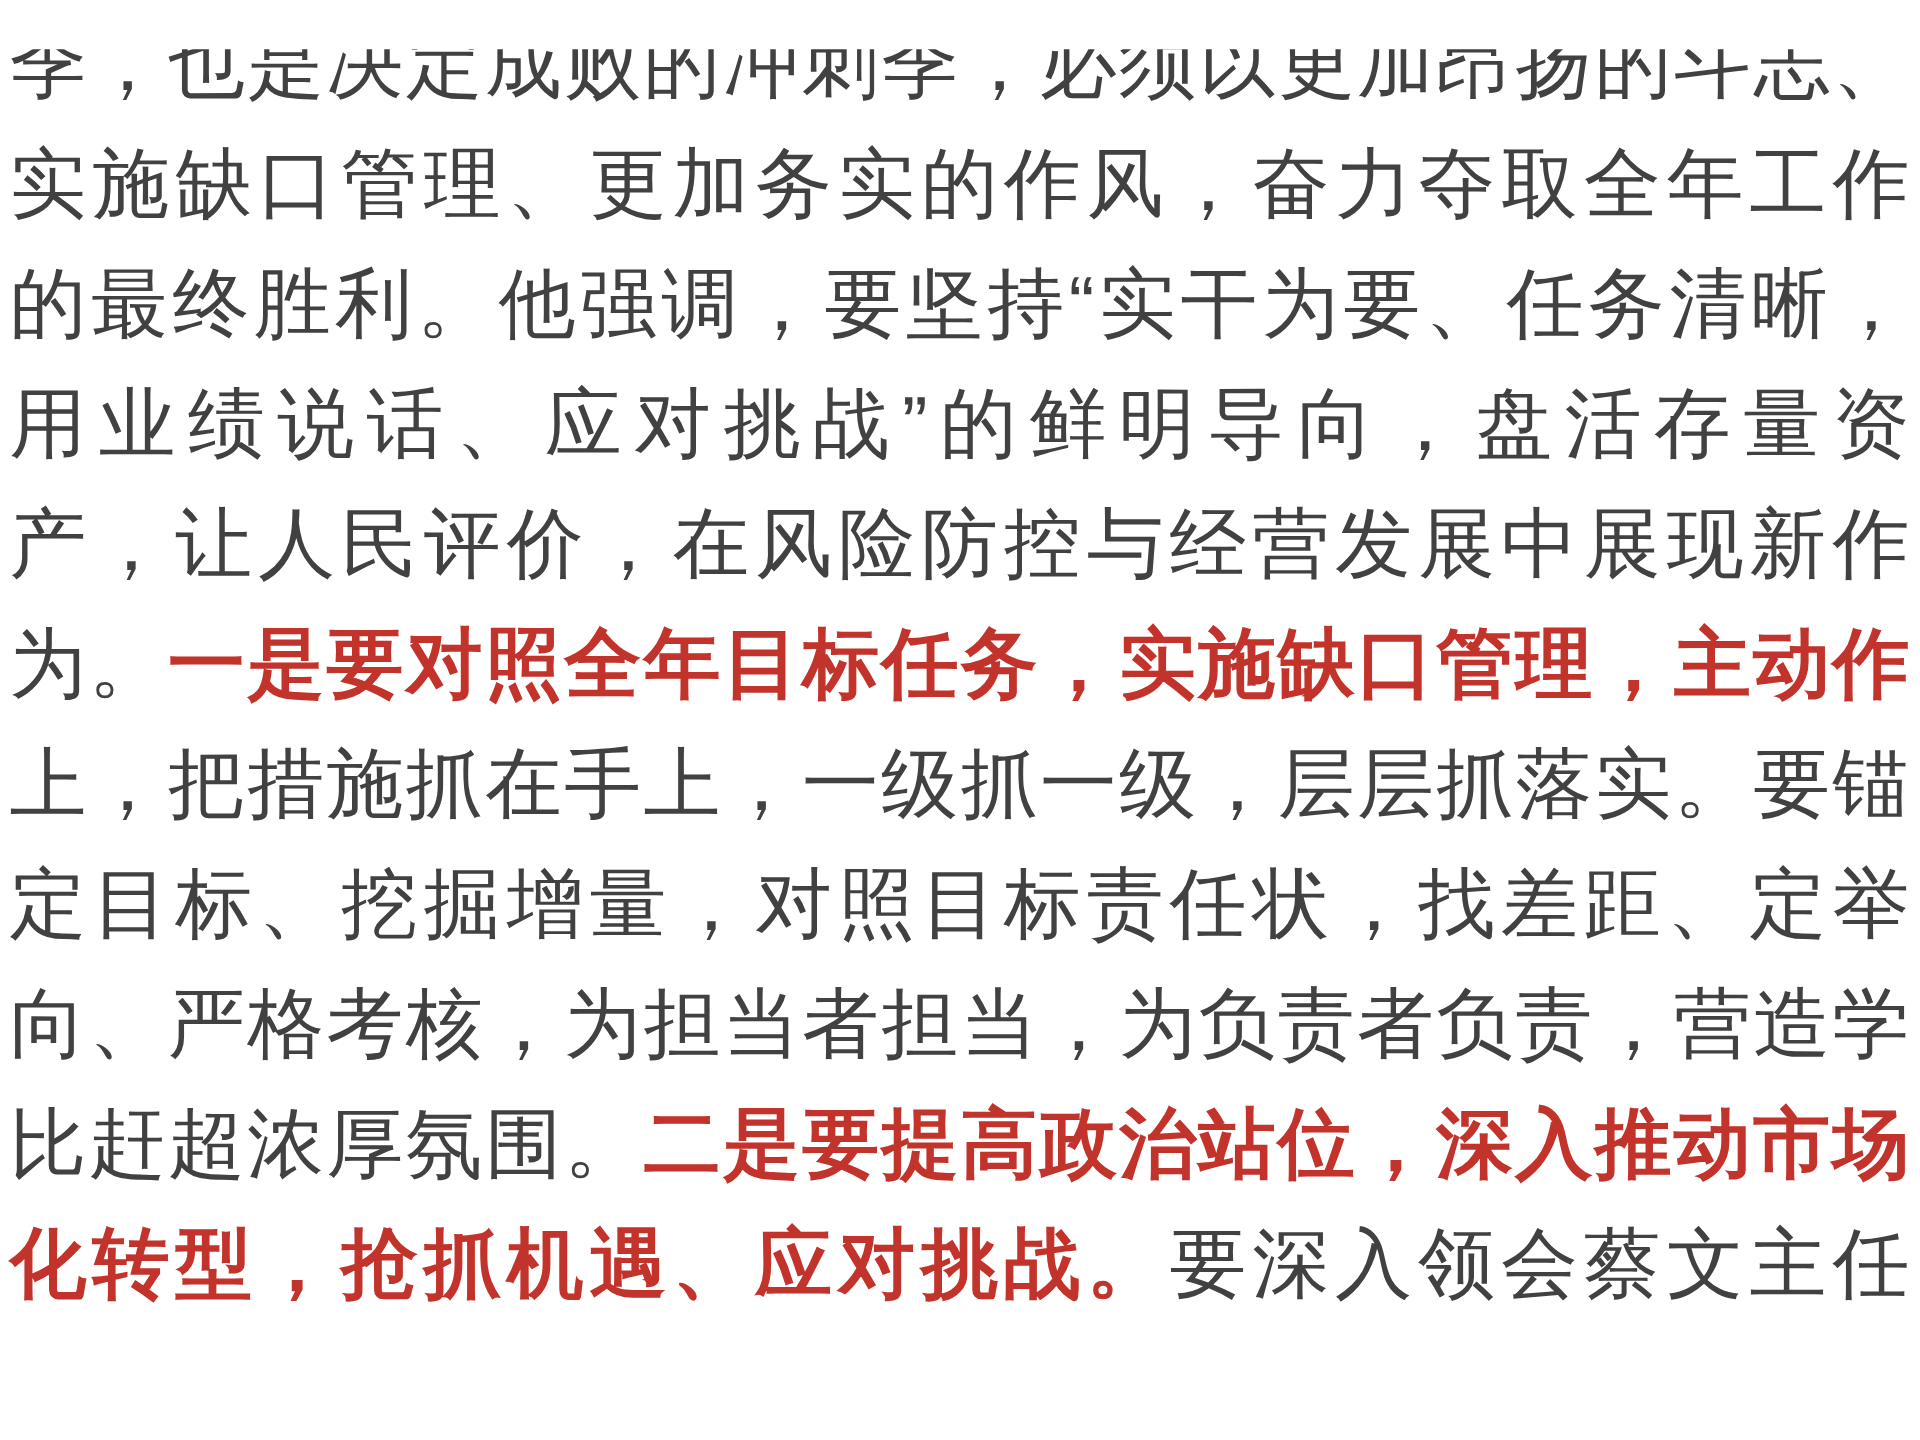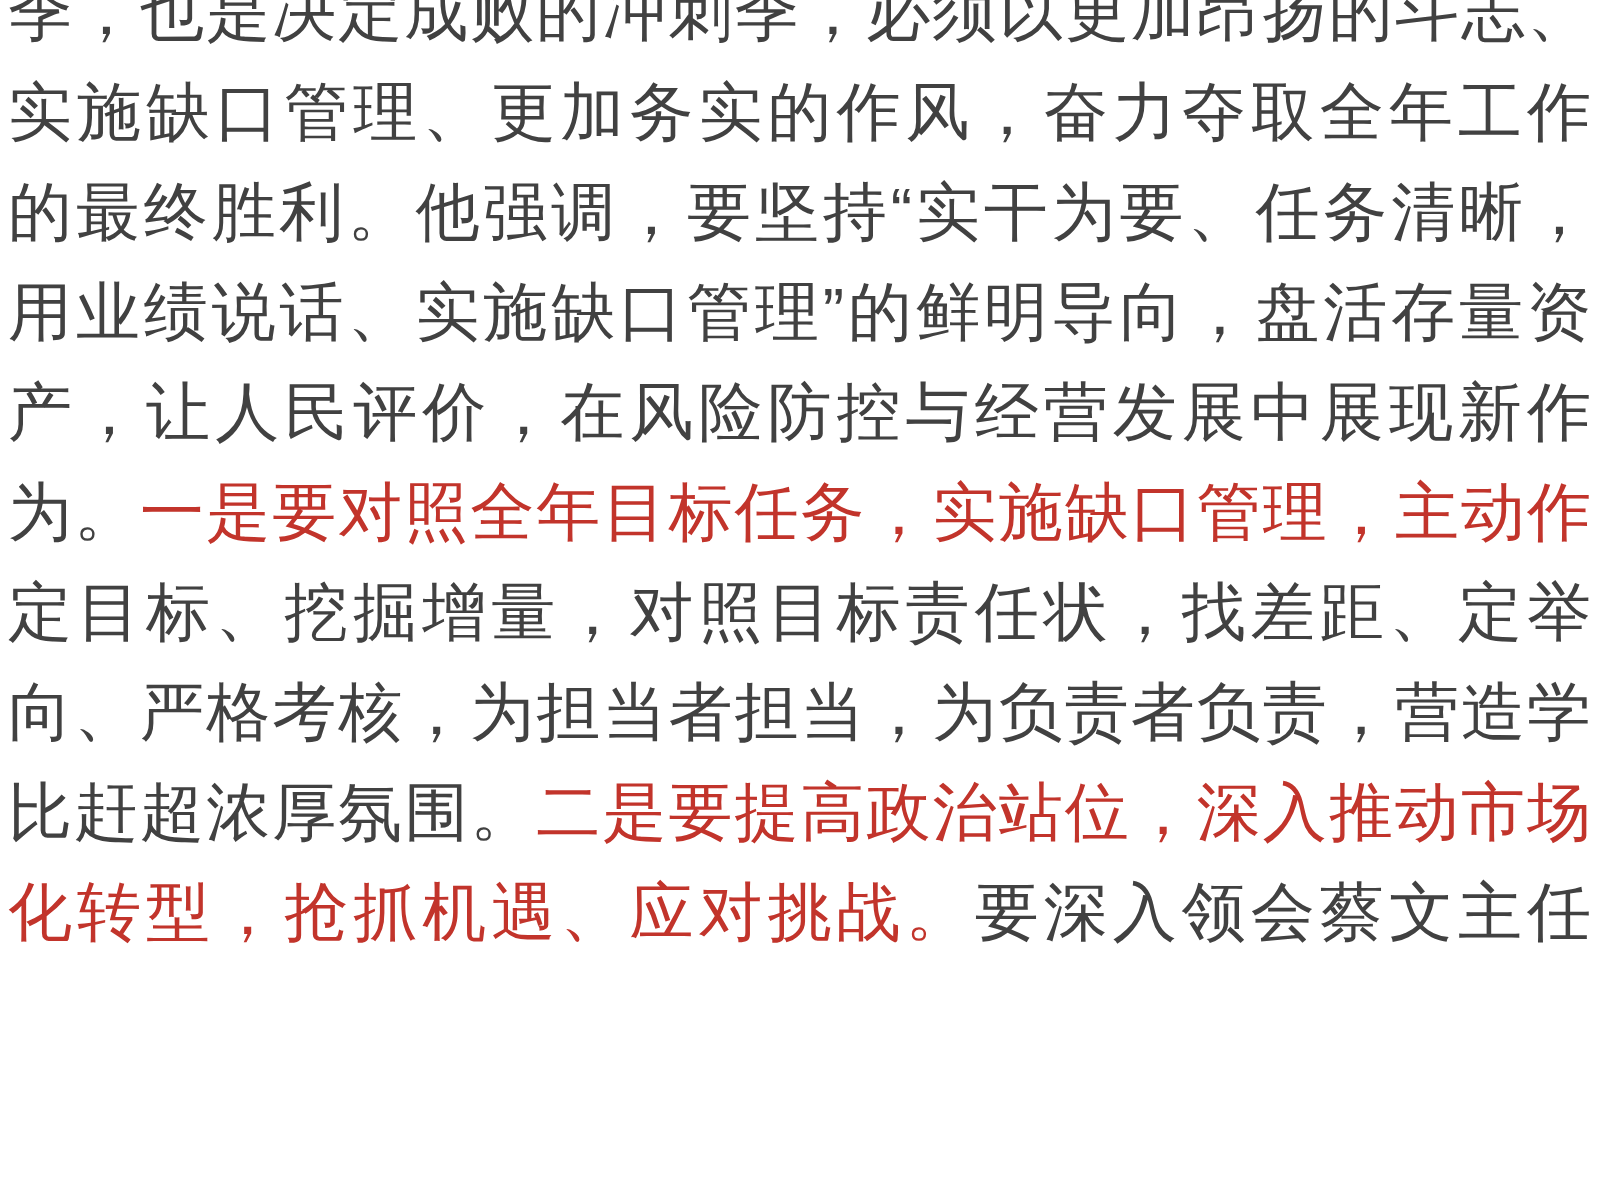--- a/index.html
+++ b/index.html
@@ -9,20 +9,21 @@
     width: 1600px;
     height: 1200px;
     overflow: hidden;
   }
   .article-viewport {
     position: relative;
     width: 1600px;
     height: 1156px;
     overflow: hidden;
     background: #ffffff;
+    margin-top: 41px;
   }
   .article-body {
     position: absolute;
     top: -38px;
     left: 0;
     width: 1600px;
     padding: 0 8px;
     box-sizing: border-box;
     font-family: "Liberation Sans", "DejaVu Sans", sans-serif;
     font-size: 64px;
@@ -36,32 +37,33 @@
     text-align-last: justify;
     text-justify: inter-character;
     letter-spacing: 1px;
   }
   .run-normal {
     color: #414141;
     font-weight: 400;
   }
   .run-em {
     color: #c2342b;
-    font-weight: 400;
+    font-weight: 700;
   }
 </style>
 </head>
 <body>
 
 <div class="article-viewport">
   <div class="article-body">
       <div class="line"><span class="run-normal">季，也是决定成败的冲刺季，必须以更加昂扬的斗志、</span></div>
       <div class="line"><span class="run-normal">实施缺口管理、更加务实的作风，奋力夺取全年工作</span></div>
       <div class="line"><span class="run-normal">的最终胜利。他强调，要坚持“实干为要、任务清晰，</span></div>
-      <div class="line"><span class="run-normal">用业绩说话、实施缺口管理”的鲜明导向，盘活存量资</span></div>
+      <div class="line"><span class="run-normal">用业绩说话、应对挑战”的鲜明导向，盘活存量资</span></div>
       <div class="line"><span class="run-normal">产，让人民评价，在风险防控与经营发展中展现新作</span></div>
       <div class="line"><span class="run-normal">为。</span><span class="run-em">一是要对照全年目标任务，实施缺口管理，主动作</span></div>
+      <div class="line"><span class="run-normal">上，把措施抓在手上，一级抓一级，层层抓落实。要锚</span></div>
       <div class="line"><span class="run-normal">定目标、挖掘增量，对照目标责任状，找差距、定举</span></div>
       <div class="line"><span class="run-normal">向、严格考核，为担当者担当，为负责者负责，营造学</span></div>
       <div class="line"><span class="run-normal">比赶超浓厚氛围。</span><span class="run-em">二是要提高政治站位，深入推动市场</span></div>
       <div class="line"><span class="run-em">化转型，抢抓机遇、应对挑战。</span><span class="run-normal">要深入领会蔡文主任</span></div>
     </div>
 </div>
 
 </body></html>

